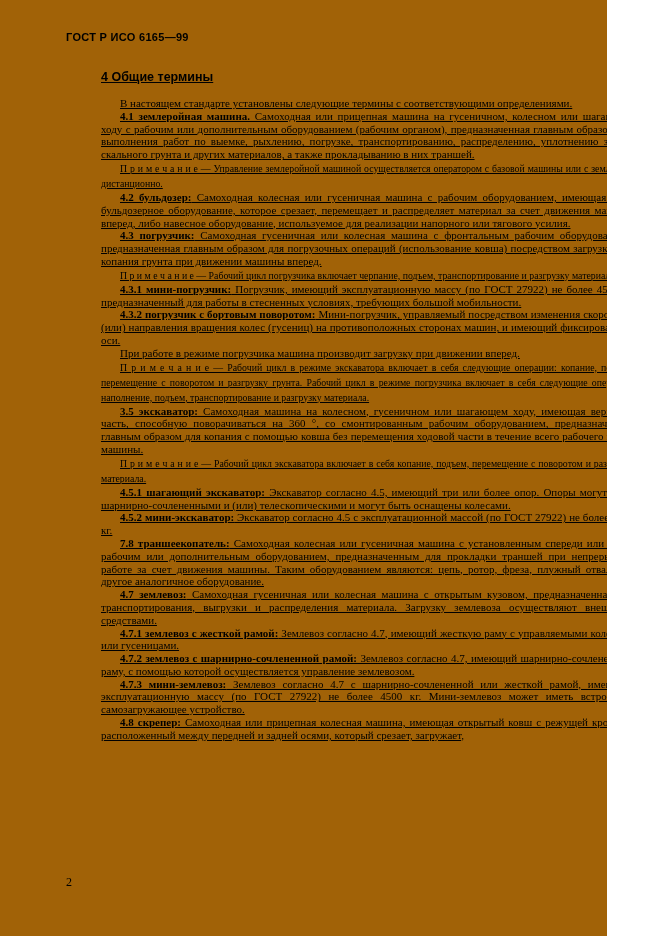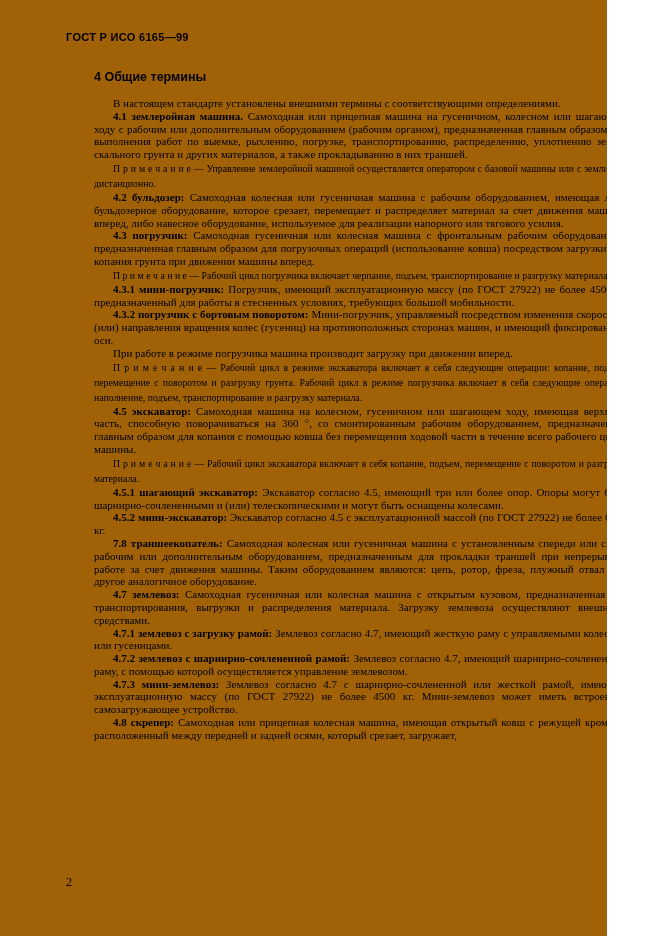--- a/index.html
+++ b/index.html
@@ -21,22 +21,23 @@
     top: 31px;
     left: 66px;
     font-family: "Liberation Sans", sans-serif;
     font-size: 11px;
     font-weight: 700;
     letter-spacing: 0.3px;
   }
   .doc-body {
     position: absolute;
     top: 70px;
-    left: 94px;
+    left: 101px;
     width: 533px;
+    text-decoration: underline;
   }
   .section-title {
     font-family: "Liberation Sans", sans-serif;
     font-size: 12.5px;
     font-weight: 700;
     margin: 0 0 13px 0;
   }
   .paragraphs p {
     margin: 0;
     text-align: justify;
@@ -63,37 +64,37 @@
 </style>
 </head>
 <body>
 
 <div class="page">
   <div class="doc-header">ГОСТ Р ИСО 6165—99</div>
 
   <div class="doc-body">
     <h1 class="section-title">4 Общие термины</h1>
     <div class="paragraphs">
-        <p class="para body">В настоящем стандарте установлены внешними термины с соответствующими определениями.</p>
+        <p class="para body">В настоящем стандарте установлены следующие термины с соответствующими определениями.</p>
         <p class="para term"><strong>4.1 землеройная машина.</strong> Самоходная или прицепная машина на гусеничном, колесном или шагающем ходу с рабочим или дополнительным оборудованием (рабочим органом), предназначенная главным образом для выполнения работ по выемке, рыхлению, погрузке, транспортированию, распределению, уплотнению земли, скального грунта и других материалов, а также прокладыванию в них траншей.</p>
         <p class="para note">П р и м е ч а н и е — Управление землеройной машиной осуществляется оператором с базовой машины или с земли или дистанционно.</p>
         <p class="para term"><strong>4.2 бульдозер:</strong> Самоходная колесная или гусеничная машина с рабочим оборудованием, имеющая либо бульдозерное оборудование, которое срезает, перемещает и распределяет материал за счет движения машины вперед, либо навесное оборудование, используемое для реализации напорного или тягового усилия.</p>
         <p class="para term"><strong>4.3 погрузчик:</strong> Самоходная гусеничная или колесная машина с фронтальным рабочим оборудованием, предназначенная главным образом для погрузочных операций (использование ковша) посредством загрузки или копания грунта при движении машины вперед.</p>
         <p class="para note">П р и м е ч а н и е — Рабочий цикл погрузчика включает черпание, подъем, транспортирование и разгрузку материала.</p>
         <p class="para term"><strong>4.3.1 мини-погрузчик:</strong> Погрузчик, имеющий эксплуатационную массу (по ГОСТ 27922) не более 4500 кг, предназначенный для работы в стесненных условиях, требующих большой мобильности.</p>
         <p class="para term"><strong>4.3.2 погрузчик с бортовым поворотом:</strong> Мини-погрузчик, управляемый посредством изменения скорости и (или) направления вращения колес (гусениц) на противоположных сторонах машин, и имеющий фиксированные оси.</p>
         <p class="para body">При работе в режиме погрузчика машина производит загрузку при движении вперед.</p>
         <p class="para note">П р и м е ч а н и е — Рабочий цикл в режиме экскаватора включает в себя следующие операции: копание, подъем, перемещение с поворотом и разгрузку грунта. Рабочий цикл в режиме погрузчика включает в себя следующие операции: наполнение, подъем, транспортирование и разгрузку материала.</p>
-        <p class="para term"><strong>4.5 экскаватор:</strong> Самоходная машина на колесном, гусеничном или шагающем ходу, имеющая верхнюю часть, способную поворачиваться на 360 °, со смонтированным рабочим оборудованием, предназначенная главным образом для копания с помощью ковша без перемещения ходовой части в течение всего рабочего цикла машины.</p>
+        <p class="para term"><strong>3.5 экскаватор:</strong> Самоходная машина на колесном, гусеничном или шагающем ходу, имеющая верхнюю часть, способную поворачиваться на 360 °, со смонтированным рабочим оборудованием, предназначенная главным образом для копания с помощью ковша без перемещения ходовой части в течение всего рабочего цикла машины.</p>
         <p class="para note">П р и м е ч а н и е — Рабочий цикл экскаватора включает в себя копание, подъем, перемещение с поворотом и разгрузку материала.</p>
         <p class="para term"><strong>4.5.1 шагающий экскаватор:</strong> Экскаватор согласно 4.5, имеющий три или более опор. Опоры могут быть шарнирно-сочлененными и (или) телескопическими и могут быть оснащены колесами.</p>
         <p class="para term"><strong>4.5.2 мини-экскаватор:</strong> Экскаватор согласно 4.5 с эксплуатационной массой (по ГОСТ 27922) не более 6000 кг.</p>
         <p class="para term"><strong>7.8 траншеекопатель:</strong> Самоходная колесная или гусеничная машина с установленным спереди или сзади рабочим или дополнительным оборудованием, предназначенным для прокладки траншей при непрерывной работе за счет движения машины. Таким оборудованием являются: цепь, ротор, фреза, плужный отвал или другое аналогичное оборудование.</p>
         <p class="para term"><strong>4.7 землевоз:</strong> Самоходная гусеничная или колесная машина с открытым кузовом, предназначенная для транспортирования, выгрузки и распределения материала. Загрузку землевоза осуществляют внешними средствами.</p>
-        <p class="para term"><strong>4.7.1 землевоз с загрузку рамой:</strong> Землевоз согласно 4.7, имеющий жесткую раму с управляемыми колесами или гусеницами.</p>
+        <p class="para term"><strong>4.7.1 землевоз с жесткой рамой:</strong> Землевоз согласно 4.7, имеющий жесткую раму с управляемыми колесами или гусеницами.</p>
         <p class="para term"><strong>4.7.2 землевоз с шарнирно-сочлененной рамой:</strong> Землевоз согласно 4.7, имеющий шарнирно-сочлененную раму, с помощью которой осуществляется управление землевозом.</p>
         <p class="para term"><strong>4.7.3 мини-землевоз:</strong> Землевоз согласно 4.7 с шарнирно-сочлененной или жесткой рамой, имеющий эксплуатационную массу (по ГОСТ 27922) не более 4500 кг. Мини-землевоз может иметь встроенное самозагружающее устройство.</p>
         <p class="para term"><strong>4.8 скрепер:</strong> Самоходная или прицепная колесная машина, имеющая открытый ковш с режущей кромкой, расположенный между передней и задней осями, который срезает, загружает,</p>
       </div>
   </div>
 
   <div class="page-number">2</div>
 </div>
 
 </body></html>

